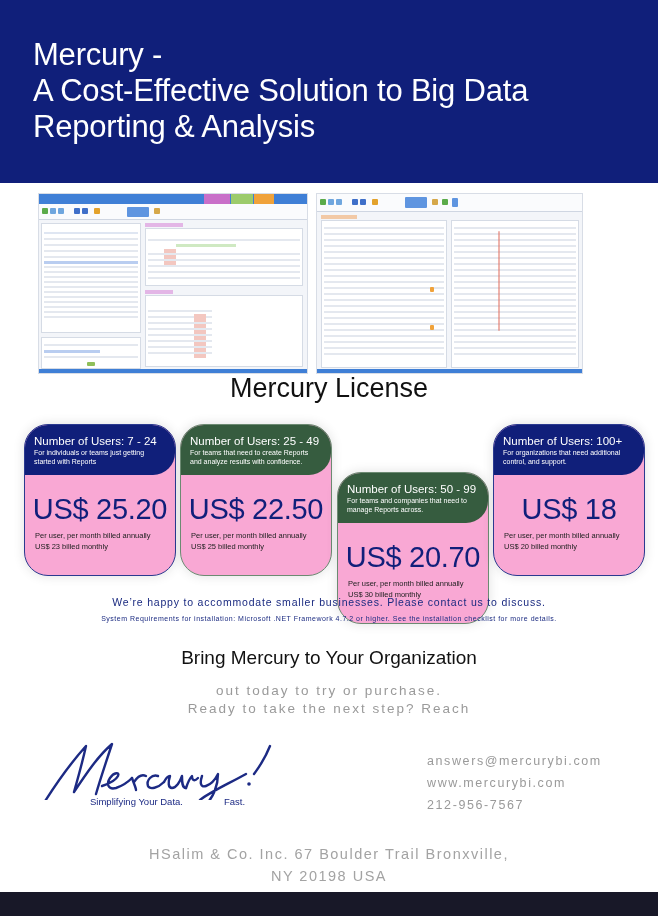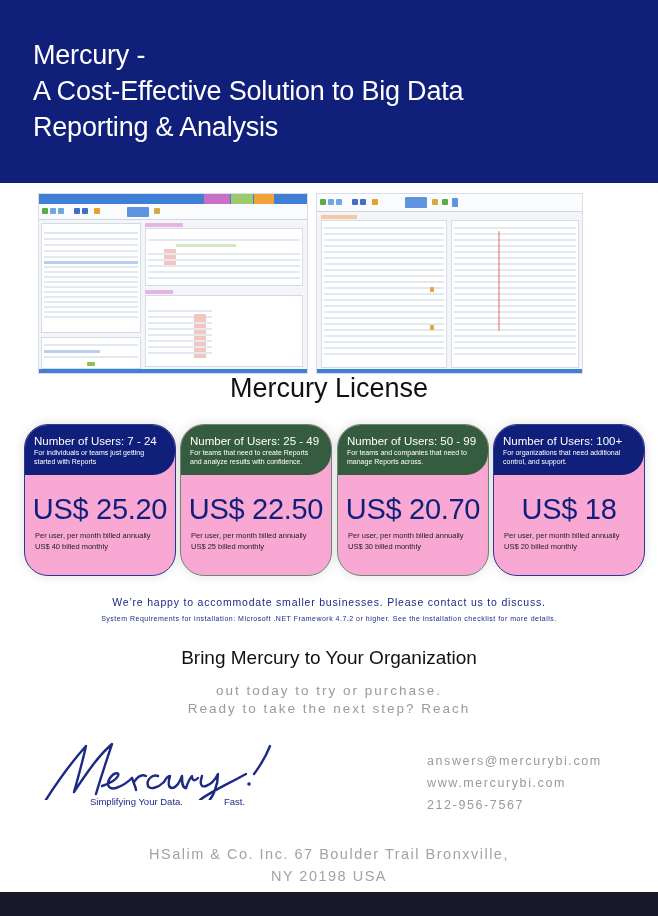--- a/index.html
+++ b/index.html
@@ -1,20 +1,20 @@
 <!DOCTYPE html>
 <html><head>
 <meta charset="utf-8">
 <style>
   * { box-sizing: border-box; margin: 0; padding: 0; }
   html, body { width: 658px; height: 916px; background: #ffffff; overflow: hidden; }
   body { position: relative; font-family: "Liberation Sans", "DejaVu Sans", sans-serif; color: #111; }
 
   .hero { position: absolute; left: 0; top: 0; width: 658px; height: 183px; background: #101f7a; }
-  .hero-title { position: absolute; left: 33px; top: 37px; color: #fff; font-size: 27px; line-height: 36px; font-weight: 400; letter-spacing: -0.2px; }
+  .hero-title { position: absolute; left: 33px; top: 37px; color: #fff; font-size: 31px; line-height: 36px; font-weight: 400; letter-spacing: -0.2px; }
   .hero-title div { white-space: nowrap; }
 
   .shot { position: absolute; top: 193px; height: 181px; background: #f3f5f9; border: 1px solid #d8dde6; overflow: hidden; }
   .shot-a { left: 38px; width: 270px; }
   .shot-b { left: 316px; width: 267px; }
   .shot .titlebar { position: absolute; left: 0; top: 0; right: 0; height: 10px; background: #3f7fd6; }
   .shot .ribbon { position: absolute; left: 0; top: 10px; right: 0; height: 16px; background: #fafbfd; border-bottom: 1px solid #cfd6e2; }
   .shot .statusbar { position: absolute; left: 0; bottom: 0; right: 0; height: 4px; background: #3f7fd6; }
   .shot .pane { position: absolute; background: #fff; border: 1px solid #d5dbe5; }
   .shot .row { position: absolute; left: 2px; right: 2px; height: 2px; background: #e4e8ef; }
@@ -204,37 +204,37 @@
 <div class="license-title">Mercury License</div>
 
 <div class="card blue" style="left:24px;">
   <div class="card-head">
     <div class="card-users">Number of Users: 7 - 24</div>
     <div class="card-desc">For individuals or teams just getting started with Reports</div>
   </div>
   <div class="card-price">US$ 25.20</div>
   <div class="card-note">
     <div>Per user, per month billed annually</div>
-    <div>US$ 40 billed monthly</div>
+    <div>US$ 23 billed monthly</div>
   </div>
 </div>
 
 <div class="card green" style="left:180px;">
   <div class="card-head">
     <div class="card-users">Number of Users: 25 - 49</div>
     <div class="card-desc">For teams that need to create Reports and analyze results with confidence.</div>
   </div>
   <div class="card-price">US$ 22.50</div>
   <div class="card-note">
     <div>Per user, per month billed annually</div>
     <div>US$ 25 billed monthly</div>
   </div>
 </div>
 
-<div class="card green" style="left:337px;">
+<div class="card green" style="left:337px;margin-top:48px;">
   <div class="card-head">
     <div class="card-users">Number of Users: 50 - 99</div>
     <div class="card-desc">For teams and companies that need to manage Reports across.</div>
   </div>
   <div class="card-price">US$ 20.70</div>
   <div class="card-note">
     <div>Per user, per month billed annually</div>
     <div>US$ 30 billed monthly</div>
   </div>
 </div>

